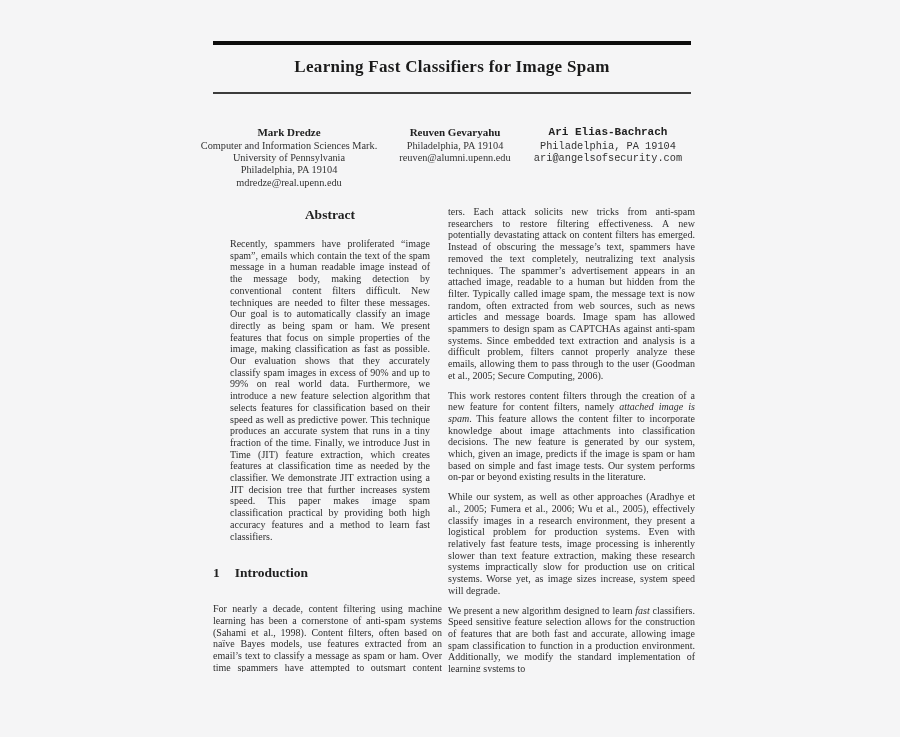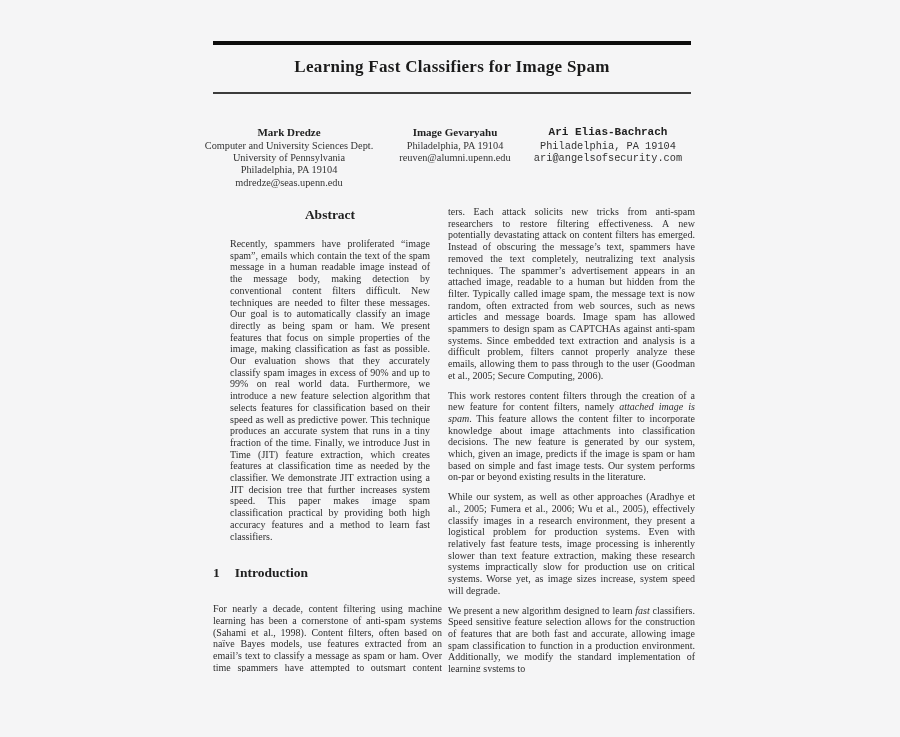--- a/index.html
+++ b/index.html
@@ -73,28 +73,28 @@
 <div class="page">
 
   <div class="rule-thick"></div>
 
   <div class="paper-title">Learning Fast Classifiers for Image Spam</div>
 
   <div class="rule-thin"></div>
 
   <div class="author author-1">
     <div class="author-name">Mark Dredze</div>
-    <div class="author-line">Computer and University Sciences Dept.</div>
+    <div class="author-line">Computer and Information Sciences Mark.</div>
     <div class="author-line">University of Pennsylvania</div>
     <div class="author-line">Philadelphia, PA 19104</div>
-    <div class="author-line">mdredze@seas.upenn.edu</div>
+    <div class="author-line">mdredze@real.upenn.edu</div>
   </div>
 
   <div class="author author-2">
-    <div class="author-name">Image Gevaryahu</div>
+    <div class="author-name">Reuven Gevaryahu</div>
     <div class="author-line">Philadelphia, PA 19104</div>
     <div class="author-line">reuven@alumni.upenn.edu</div>
   </div>
 
   <div class="author author-3">
     <div class="author-name">Ari Elias-Bachrach</div>
     <div class="author-line">Philadelphia, PA 19104</div>
     <div class="author-line">ari@angelsofsecurity.com</div>
   </div>
 

